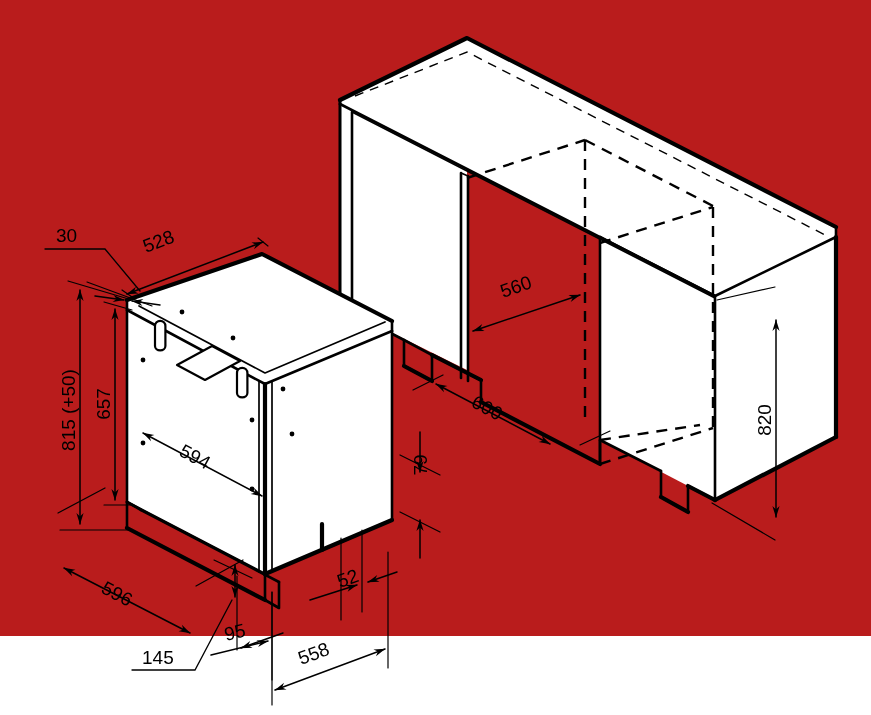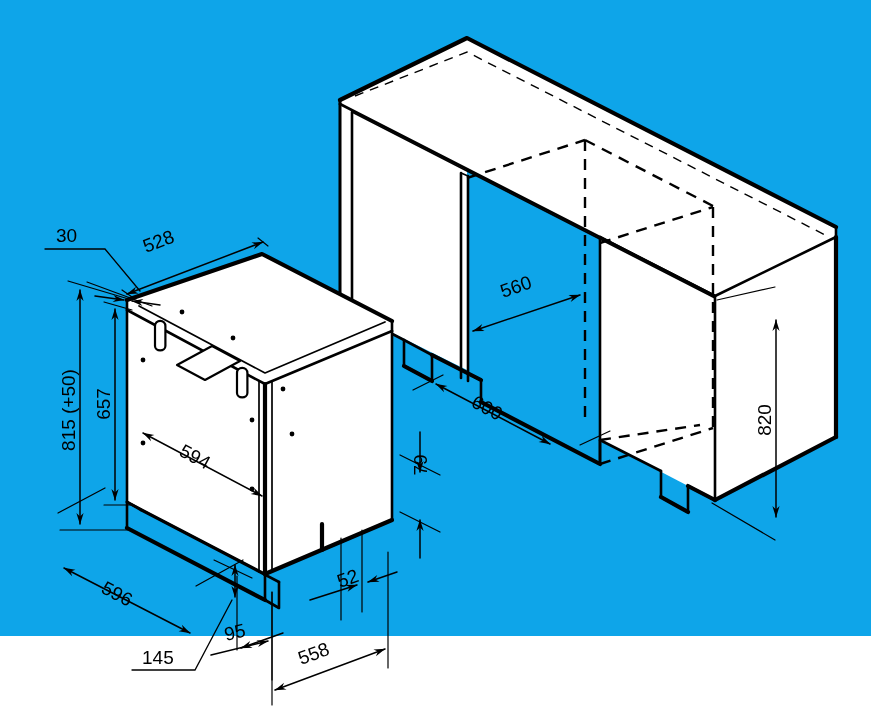--- a/index.html
+++ b/index.html
@@ -10,21 +10,21 @@
   body {
     width: 871px;
     height: 715px;
     font-family: "Liberation Sans", sans-serif;
     overflow: hidden;
   }
   #drawing-root {
     position: relative;
     width: 871px;
     height: 636px;
-    background: #0ea5e9;
+    background: #b91c1c;
   }
   svg#technical-drawing {
     display: block;
     width: 871px;
     height: 715px;
   }
   .edge-thick {
     fill: none;
     stroke: #000000;
     stroke-width: 4.2;

